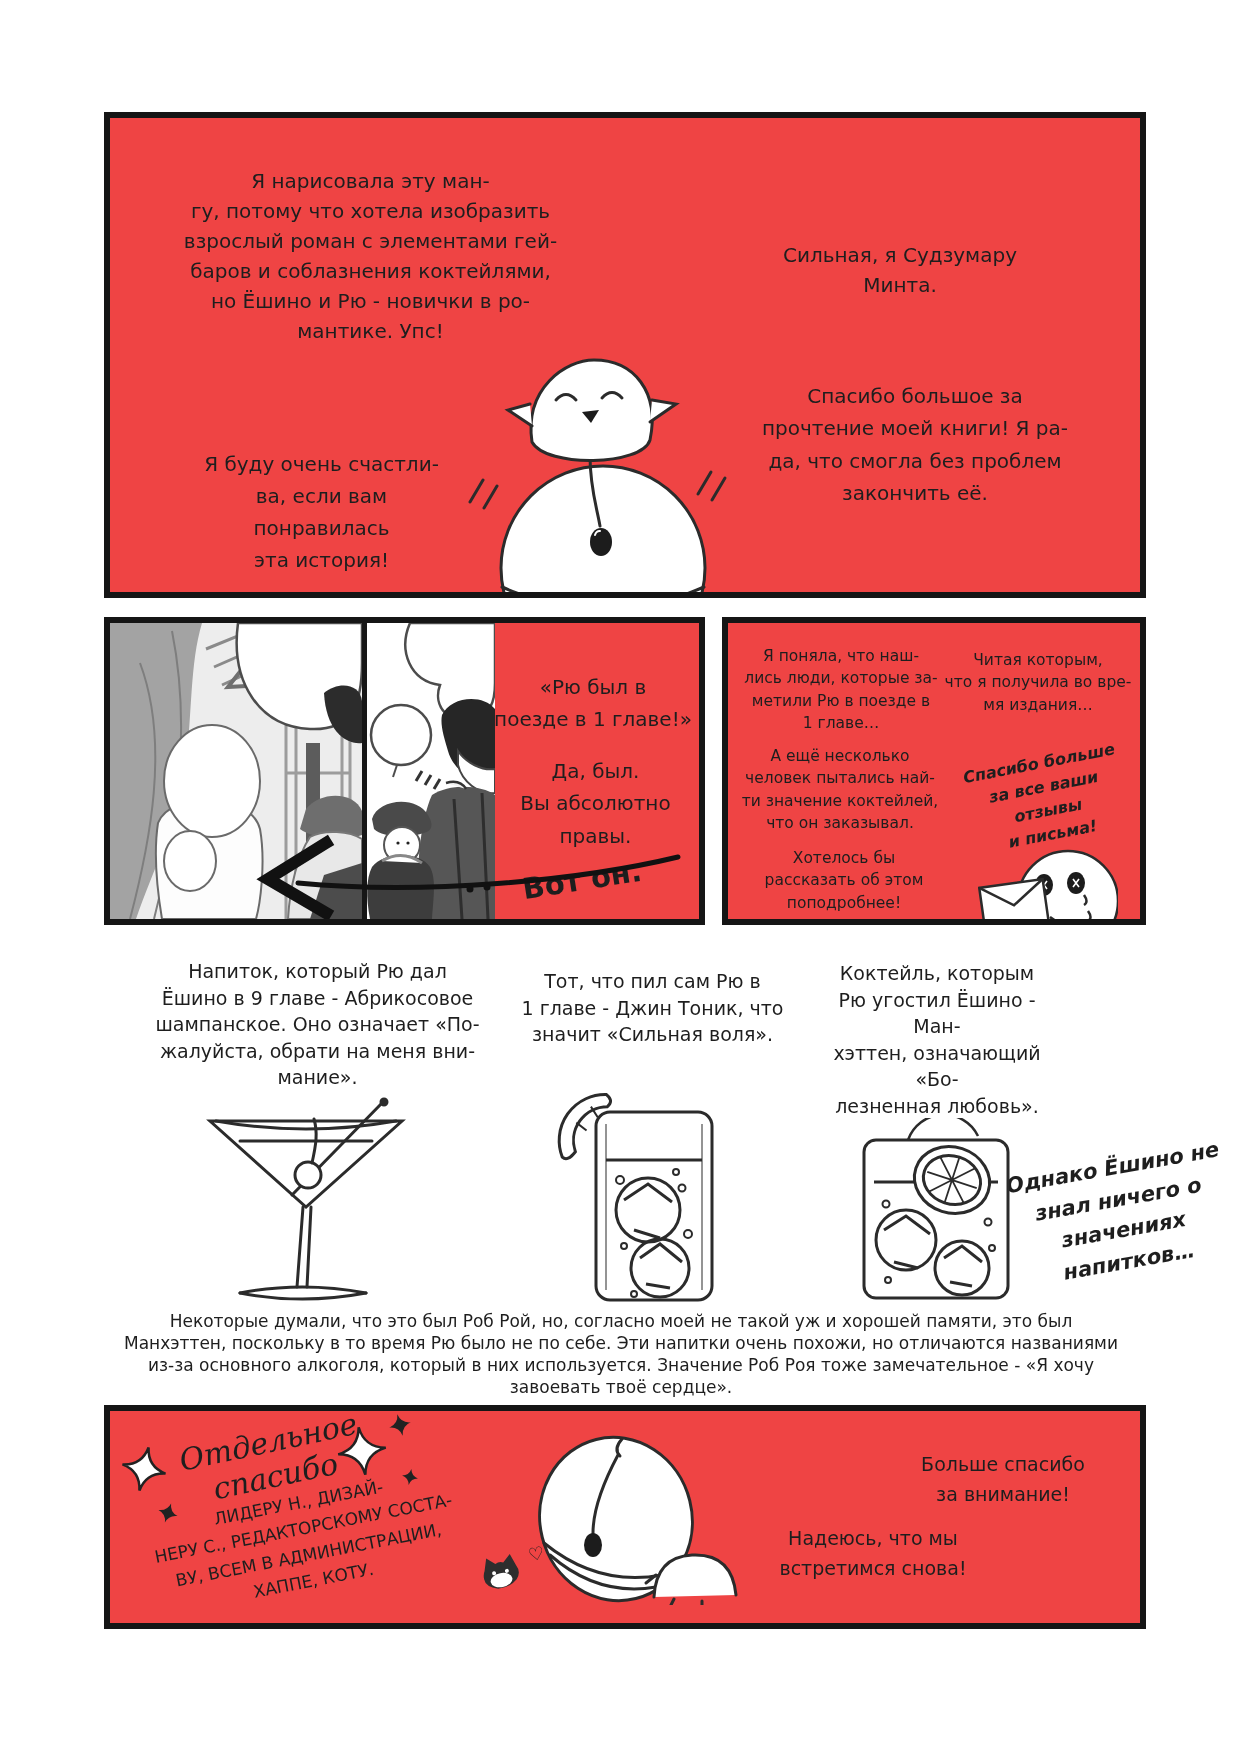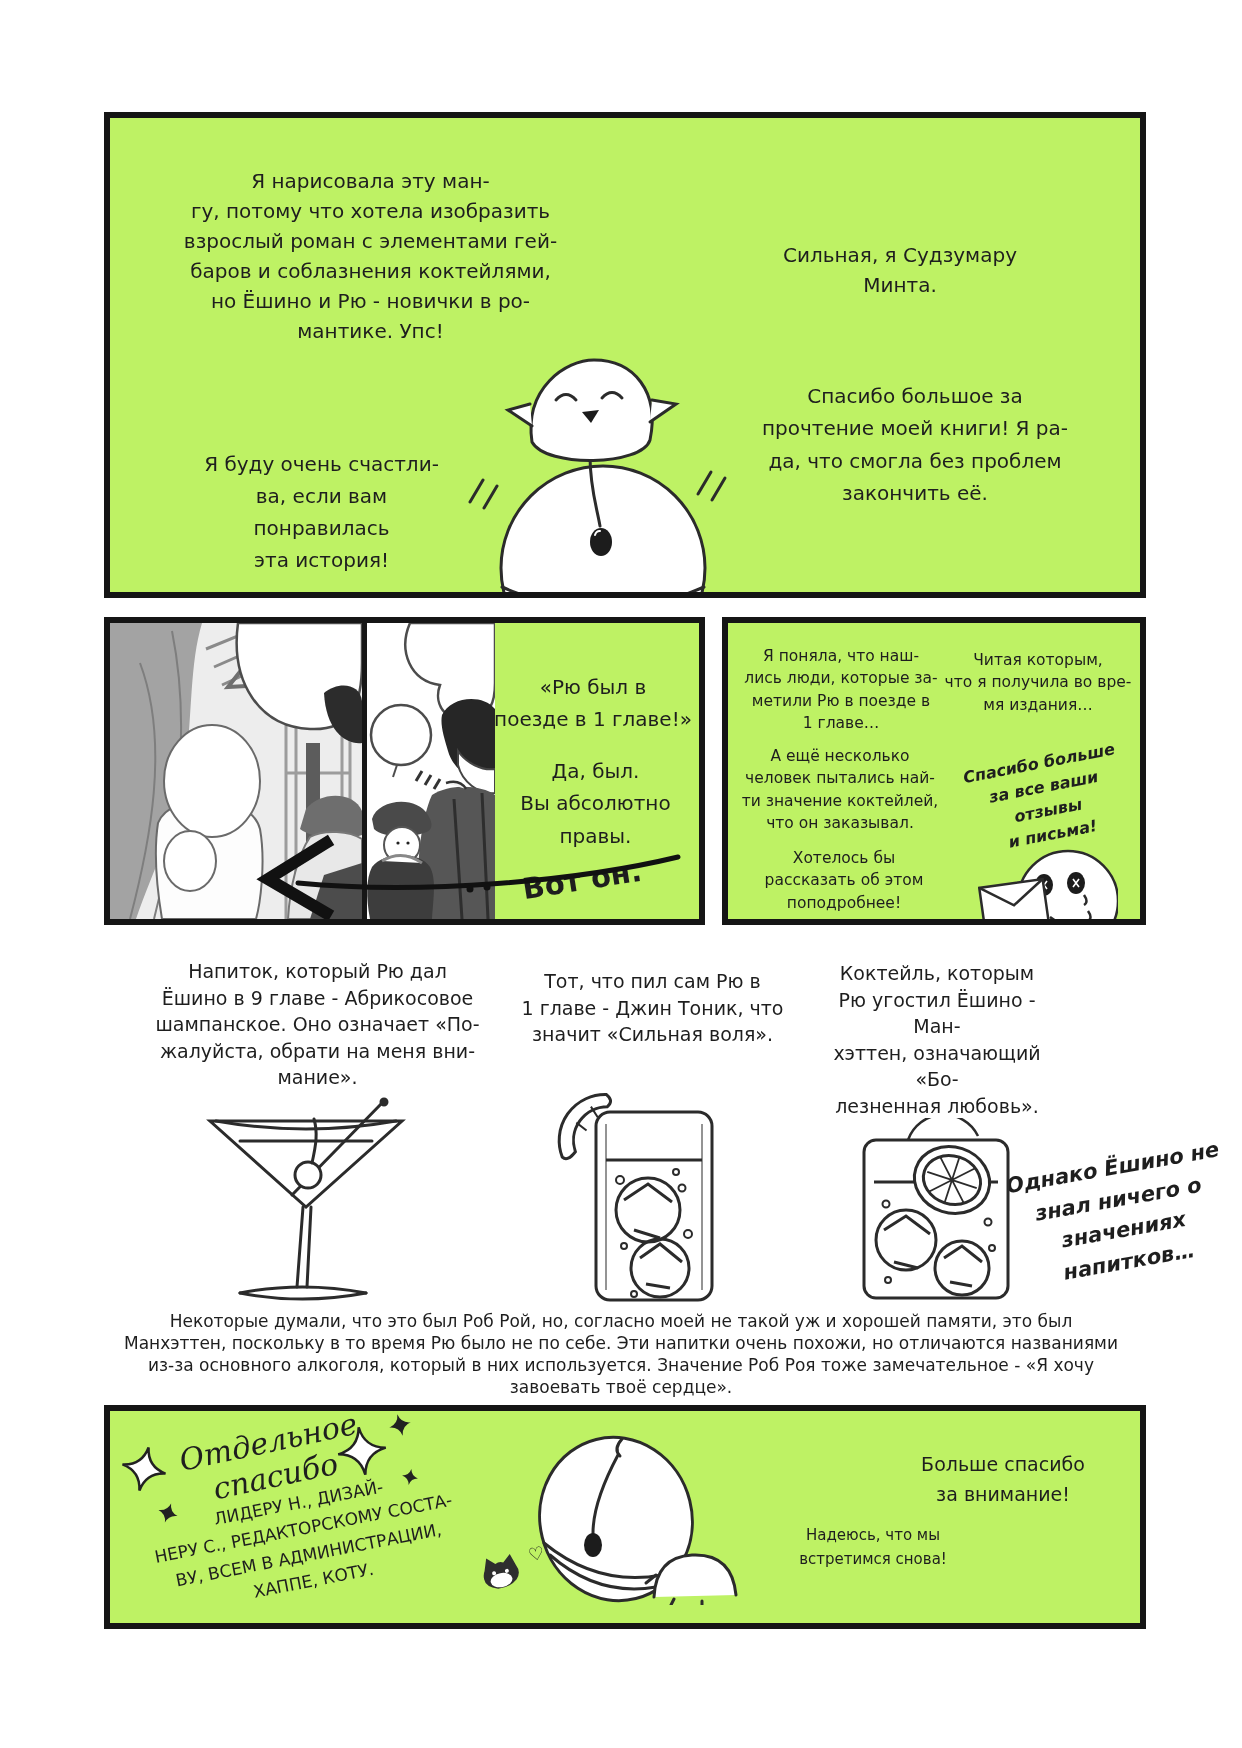--- a/index.html
+++ b/index.html
@@ -1,21 +1,21 @@
 <!DOCTYPE html>
 <html><head>
 <meta charset="utf-8">
 <style>
   html,body{margin:0;padding:0;background:#ffffff;}
   .page{
     position:relative; width:1242px; height:1748px; background:#ffffff;
     font-family:"DejaVu Sans", sans-serif; color:#1e1e1e; overflow:hidden;
   }
   .box{
-    position:absolute; background:#bef264; border:6px solid #151515; overflow:hidden;
+    position:absolute; background:#ef4444; border:6px solid #151515; overflow:hidden;
   }
   #author-box{ left:104px; top:112px;  width:1030px; height:474px; }
   #panel-box { left:104px; top:617px;  width:589px;  height:296px; }
   #readers-box{ left:722px; top:617px; width:412px;  height:296px; }
   #thanks-box{ left:104px; top:1405px; width:1030px; height:212px; }
 
   .t{ position:absolute; white-space:pre-line; text-align:center; }
 
   
   #t-intro   { left:28px;  top:48px;  width:465px; font-size:20px; line-height:1.5; }
@@ -60,21 +60,21 @@
                transform:rotate(-12deg); }
   #sparkles  { position:absolute; left:8px; top:0; width:320px; height:120px; }
   #t-credits { left:36px;  top:78px;  width:320px; font-size:17px; line-height:1.55;
                transform:rotate(-11deg); }
   #cat       { position:absolute; left:368px; top:142px; width:46px; height:38px;
                transform:rotate(-11deg); }
   #heart     { position:absolute; left:418px; top:132px; font-size:18px;
                transform:rotate(-11deg); }
   #mascot3   { position:absolute; left:396px; top:12px; width:232px; height:182px; }
   #t-attn    { left:788px; top:38px;  width:210px; font-size:19px; line-height:1.6; }
-  #t-meet    { left:648px; top:112px; width:230px; font-size:15px; line-height:1.6; }
+  #t-meet    { left:648px; top:112px; width:230px; font-size:19px; line-height:1.6; }
 </style>
 </head>
 <body>
 
 <div class="page">
 
   <div class="box" id="author-box">
     <div class="t" id="t-intro">Я нарисовала эту ман-
 гу, потому что хотела изобразить
 взрослый роман с элементами гей-

